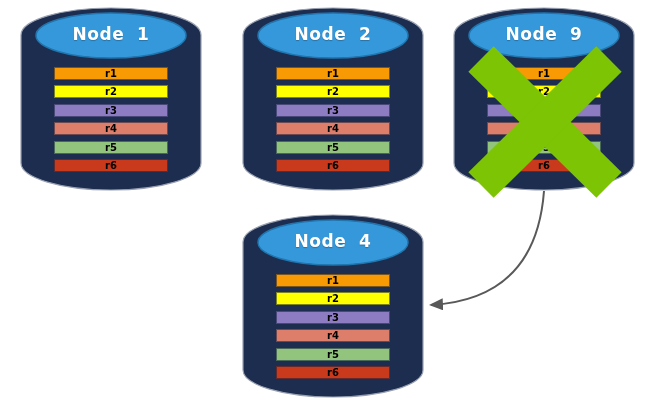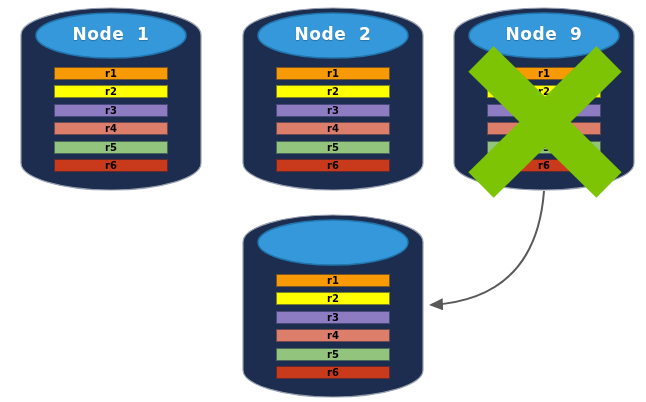--- a/index.html
+++ b/index.html
@@ -99,20 +99,21 @@
       <line x1="28" y1="52" x2="156" y2="178" stroke-width="36" style="stroke: rgb(124, 196, 4);"></line>
       <line x1="156" y1="52" x2="28" y2="178" stroke-width="36" style="stroke: rgb(124, 196, 4);"></line>
     </svg>
   </div>
 
   <div class="node node-4">
     <svg class="cyl" viewBox="0 0 182 184">
       <path stroke-width="1.2" d="M1 28 A90 27 0 0 1 181 28 L181 156 A90 27 0 0 1 1 156 Z" style="fill: rgb(29, 45, 80); stroke: rgb(152, 160, 176);"></path>
       <ellipse cx="91" cy="28.5" rx="75" ry="22.5" stroke-width="1.5" style="fill: rgb(53, 152, 219); stroke: rgb(33, 118, 174);"></ellipse>
     </svg>
+    <div class="node-title">Node  4</div>
     <div class="rows">
       <div class="row" style="background-color: rgb(247, 154, 3);">r1</div>
       <div class="row" style="background-color: rgb(255, 255, 0);">r2</div>
       <div class="row" style="background-color: rgb(142, 124, 195);">r3</div>
       <div class="row" style="background-color: rgb(221, 126, 107);">r4</div>
       <div class="row" style="background-color: rgb(147, 196, 125);">r5</div>
       <div class="row" style="background-color: rgb(201, 58, 29);">r6</div>
     </div>
   </div>
 

